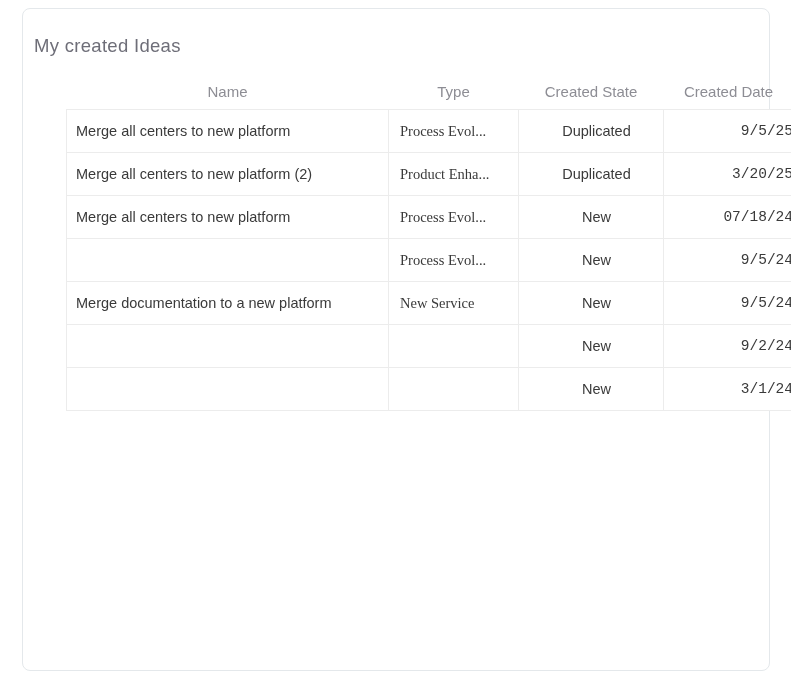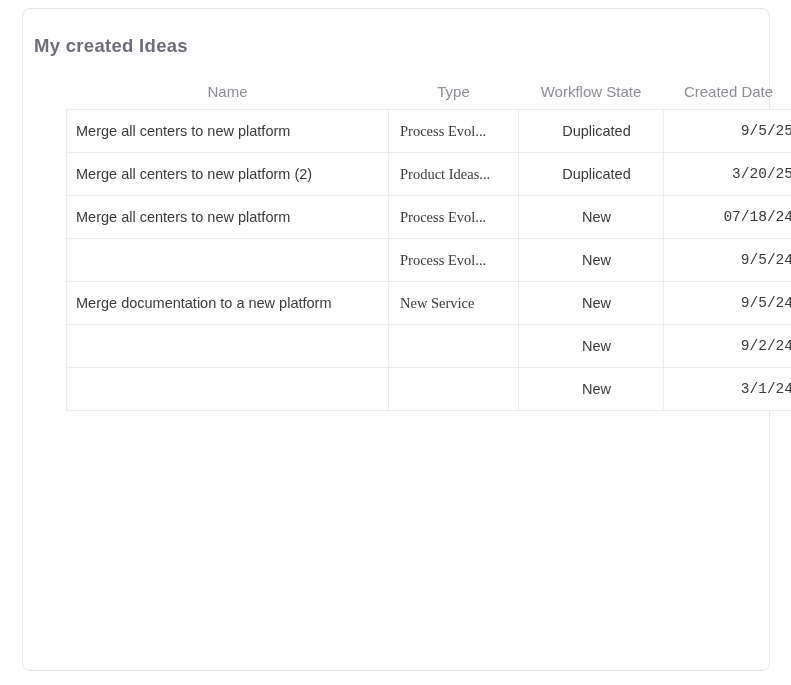--- a/index.html
+++ b/index.html
@@ -13,21 +13,21 @@
     position: absolute;
     left: 22px; top: 8px;
     width: 748px; height: 663px;
     background: #ffffff;
     border: 1px solid #e4e8eb;
     border-radius: 8px;
   }
   .card-title {
     margin: 26px 0 0 11px;
     font-size: 18.5px;
-    font-weight: 700;
+    font-weight: 400;
     color: #6e6e78;
     letter-spacing: 0.3px;
   }
   .table-wrap {
     margin: 0 0 0 11px;
     width: 727px;
   }
   table.ideas-table {
     width: 727px;
     border-collapse: collapse;
@@ -74,34 +74,34 @@
       <colgroup>
         <col class="c-name">
         <col class="c-type">
         <col class="c-workflow">
         <col class="c-date">
       </colgroup>
       <thead>
         <tr>
           <th>Name</th>
           <th>Type</th>
-          <th>Workflow State</th>
+          <th>Created State</th>
           <th>Created Date</th>
         </tr>
       </thead>
       <tbody>
           <tr>
             <td class="name-cell">Merge all centers to new platform</td>
             <td class="type-cell">Process Evol...</td>
             <td class="workflow-state-cell">Duplicated</td>
             <td class="created-date-cell">9/5/25</td>
           </tr>
           <tr>
             <td class="name-cell">Merge all centers to new platform (2)</td>
-            <td class="type-cell">Product Ideas...</td>
+            <td class="type-cell">Product Enha...</td>
             <td class="workflow-state-cell">Duplicated</td>
             <td class="created-date-cell">3/20/25</td>
           </tr>
           <tr>
             <td class="name-cell">Merge all centers to new platform</td>
             <td class="type-cell">Process Evol...</td>
             <td class="workflow-state-cell">New</td>
             <td class="created-date-cell">07/18/24</td>
           </tr>
           <tr>

